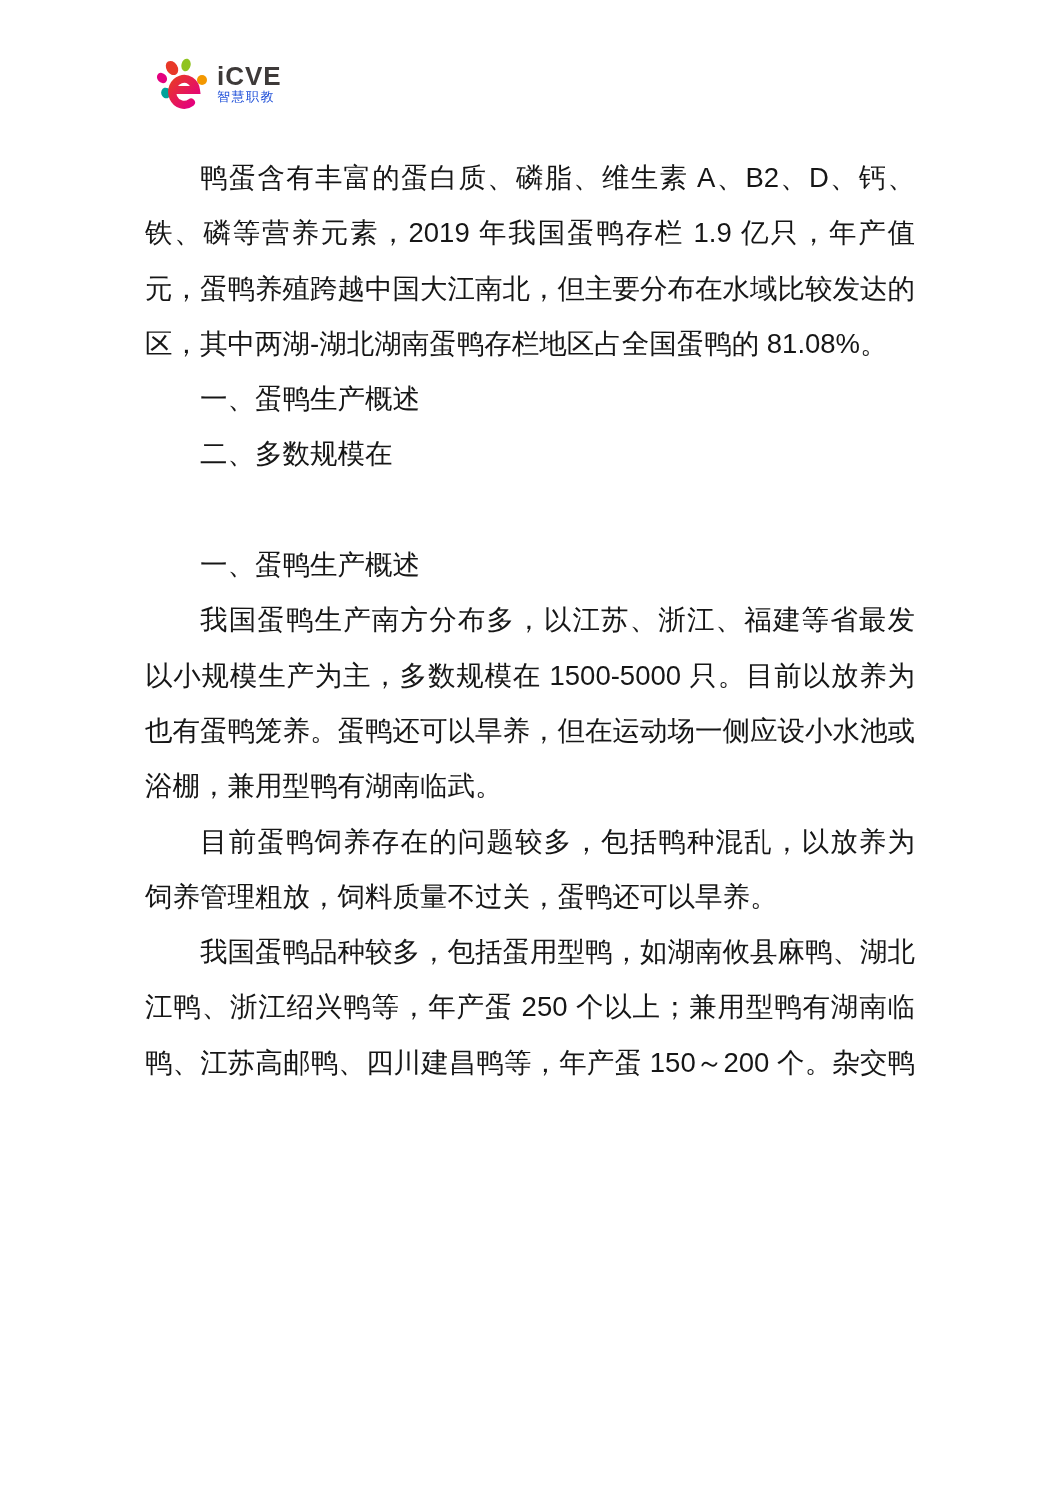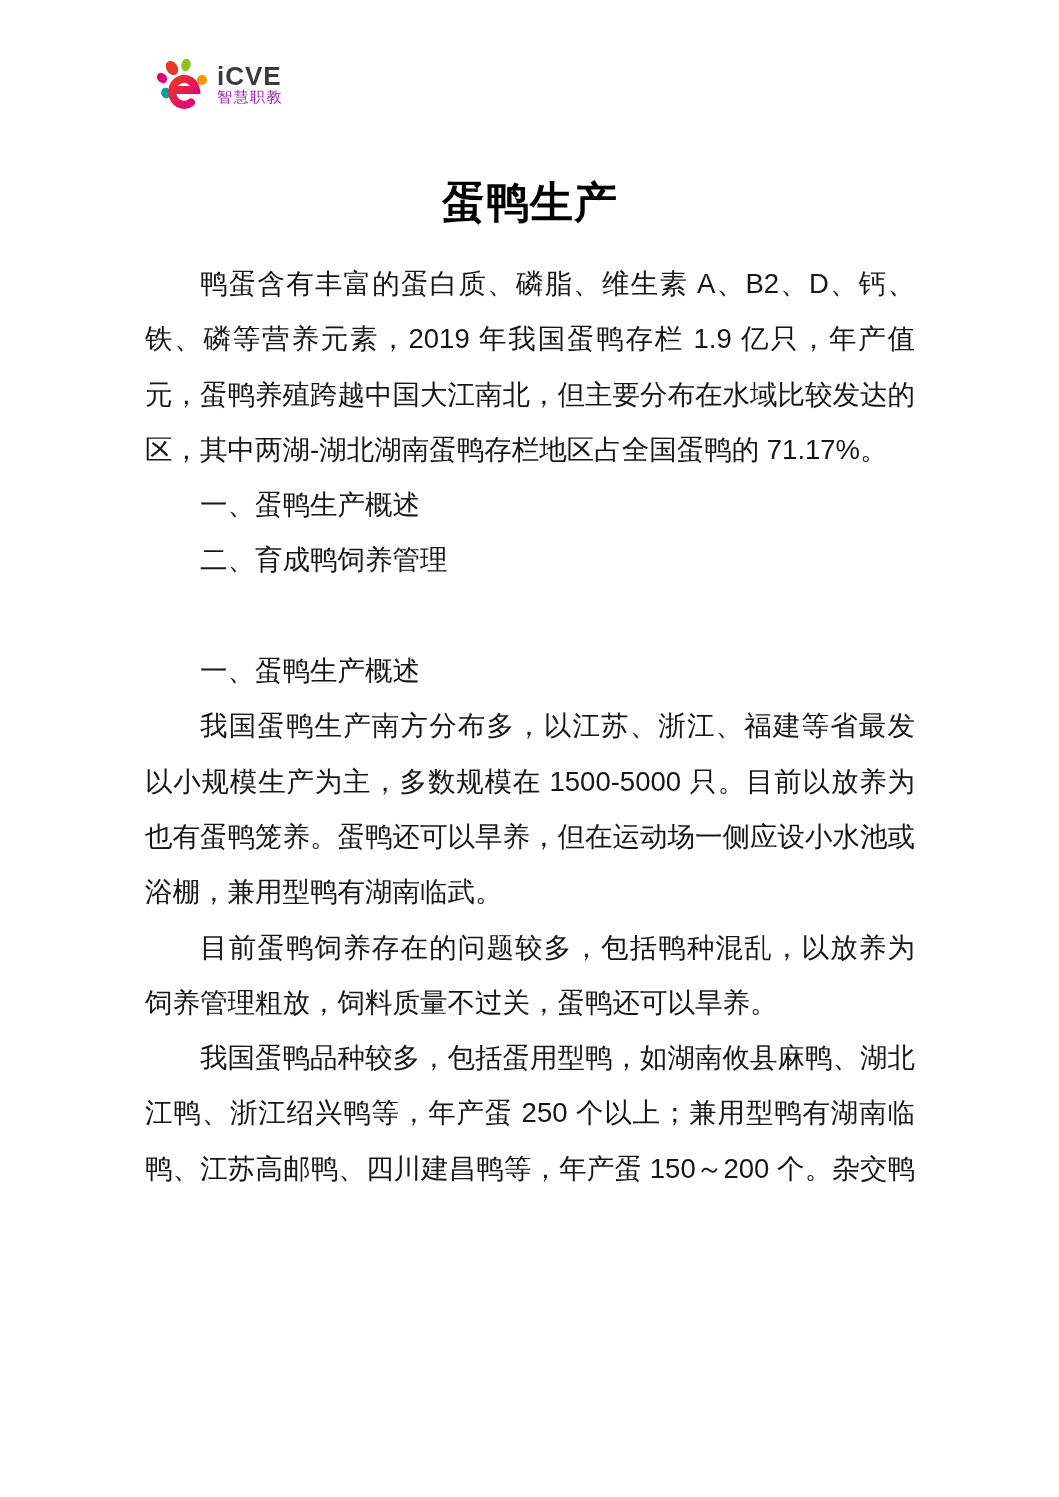--- a/index.html
+++ b/index.html
@@ -26,24 +26,24 @@
   .logo-text { margin-left: 7px; display: flex; flex-direction: column; justify-content: center; }
   .logo-brand {
     font-family: "Liberation Sans", sans-serif;
     font-weight: bold;
     font-size: 26px;
     line-height: 24px;
     letter-spacing: 1px;
     color: #3e3a39;
   }
   .logo-sub {
-    font-size: 15px;
+    font-size: 13px;
     line-height: 15px;
     letter-spacing: 1.5px;
-    color: #a21caf;
+    color: #1d4ed8;
     margin-top: 1px;
   }
 
   
   .doc {
     position: absolute;
     left: 145px;
     top: 150px;
     width: 770px;
   }
@@ -95,28 +95,27 @@
 
       <path d="M17,34 H40 A12,13 0 1 0 35,46.5" fill="none" stroke="url(#eg)" stroke-width="8" stroke-linecap="round"></path>
     </svg>
     <div class="logo-text">
       <span class="logo-brand">iCVE</span>
       <span class="logo-sub">智慧职教</span>
     </div>
   </div>
 
   <div class="doc">
-    <h1 class="doc-title">蛋鸭生产</h1>
 
     <div class="line indent fill">鸭蛋含有丰富的蛋白质、磷脂、维生素 A、B2、D、钙、钾、</div>
     <div class="line fill">铁、磷等营养元素，2019 年我国蛋鸭存栏 1.9 亿只，年产值 429 亿</div>
     <div class="line fill">元，蛋鸭养殖跨越中国大江南北，但主要分布在水域比较发达的地</div>
-    <div class="line">区，其中两湖-湖北湖南蛋鸭存栏地区占全国蛋鸭的 71.17%。</div>
+    <div class="line">区，其中两湖-湖北湖南蛋鸭存栏地区占全国蛋鸭的 81.08%。</div>
     <div class="line indent">一、蛋鸭生产概述</div>
-    <div class="line indent">二、育成鸭饲养管理</div>
+    <div class="line indent">二、多数规模在</div>
     <div class="line indent gap">一、蛋鸭生产概述</div>
     <div class="line indent fill">我国蛋鸭生产南方分布多，以江苏、浙江、福建等省最发达。</div>
     <div class="line fill">以小规模生产为主，多数规模在 1500-5000 只。目前以放养为主，</div>
     <div class="line fill">也有蛋鸭笼养。蛋鸭还可以旱养，但在运动场一侧应设小水池或淋</div>
     <div class="line">浴棚，兼用型鸭有湖南临武。</div>
     <div class="line indent fill">目前蛋鸭饲养存在的问题较多，包括鸭种混乱，以放养为主，</div>
     <div class="line">饲养管理粗放，饲料质量不过关，蛋鸭还可以旱养。</div>
     <div class="line indent fill">我国蛋鸭品种较多，包括蛋用型鸭，如湖南攸县麻鸭、湖北荆</div>
     <div class="line fill">江鸭、浙江绍兴鸭等，年产蛋 250 个以上；兼用型鸭有湖南临武</div>
     <div class="line fill">鸭、江苏高邮鸭、四川建昌鸭等，年产蛋 150～200 个。杂交鸭有康</div>

